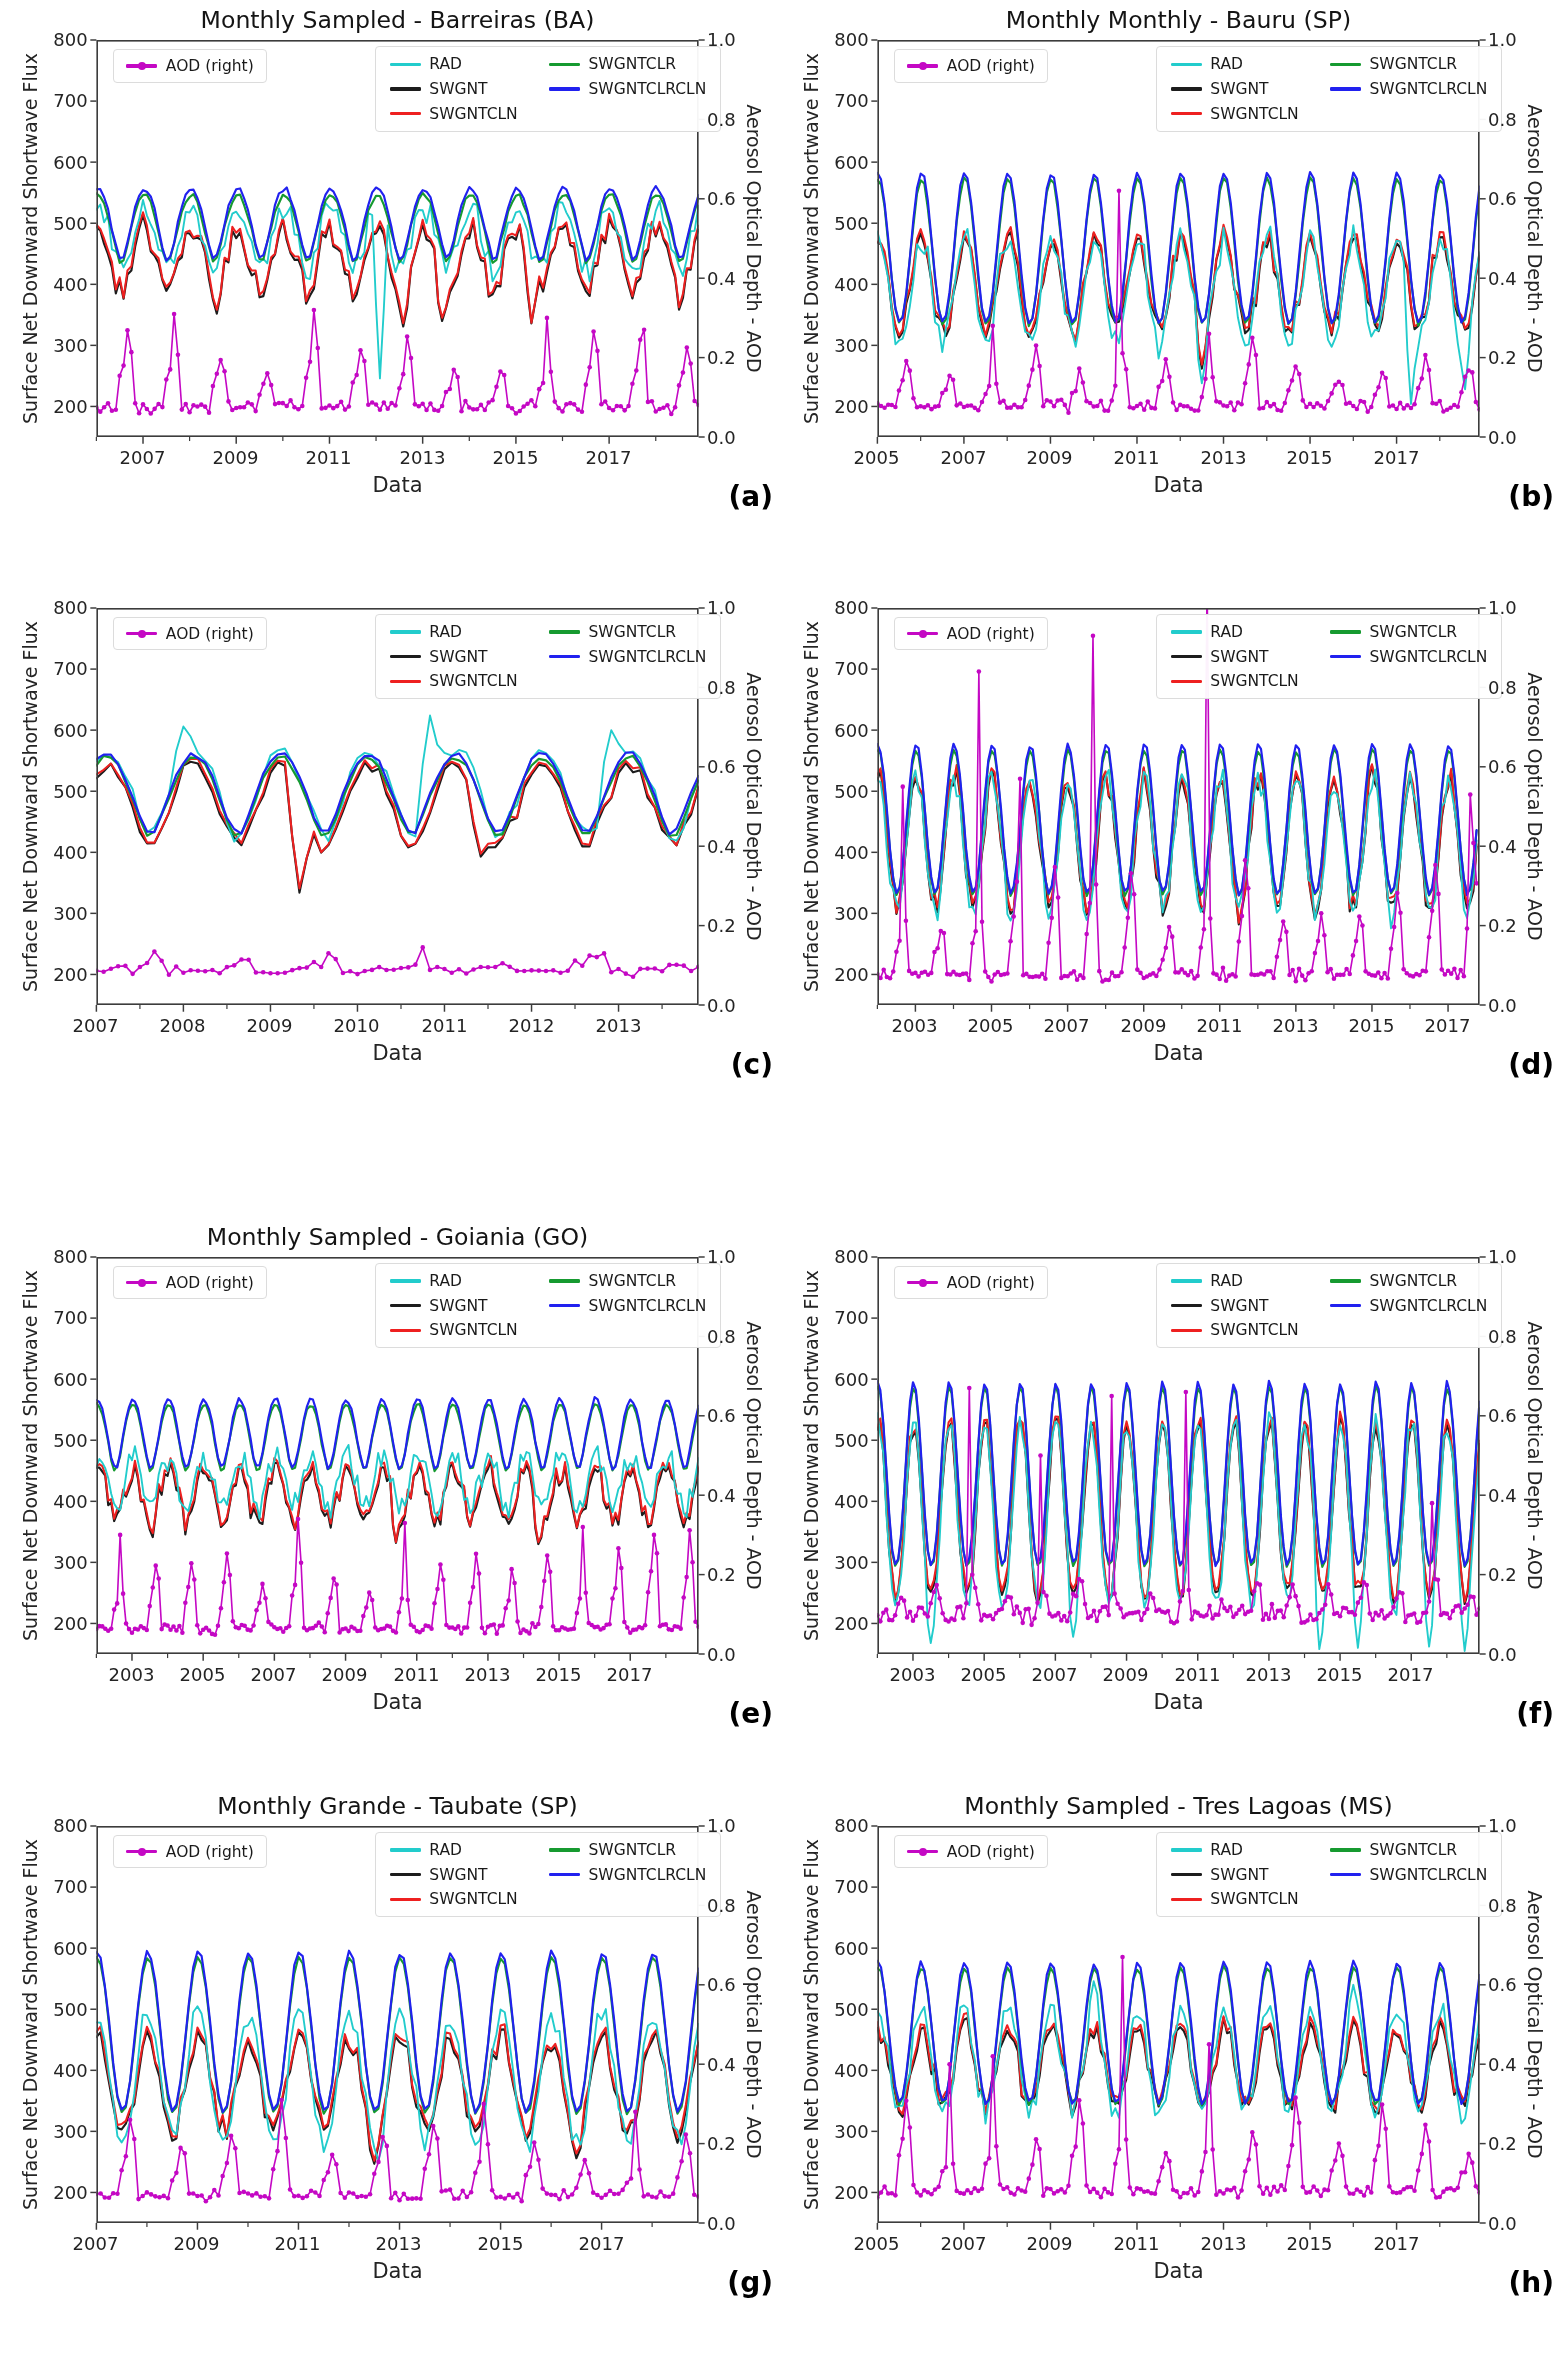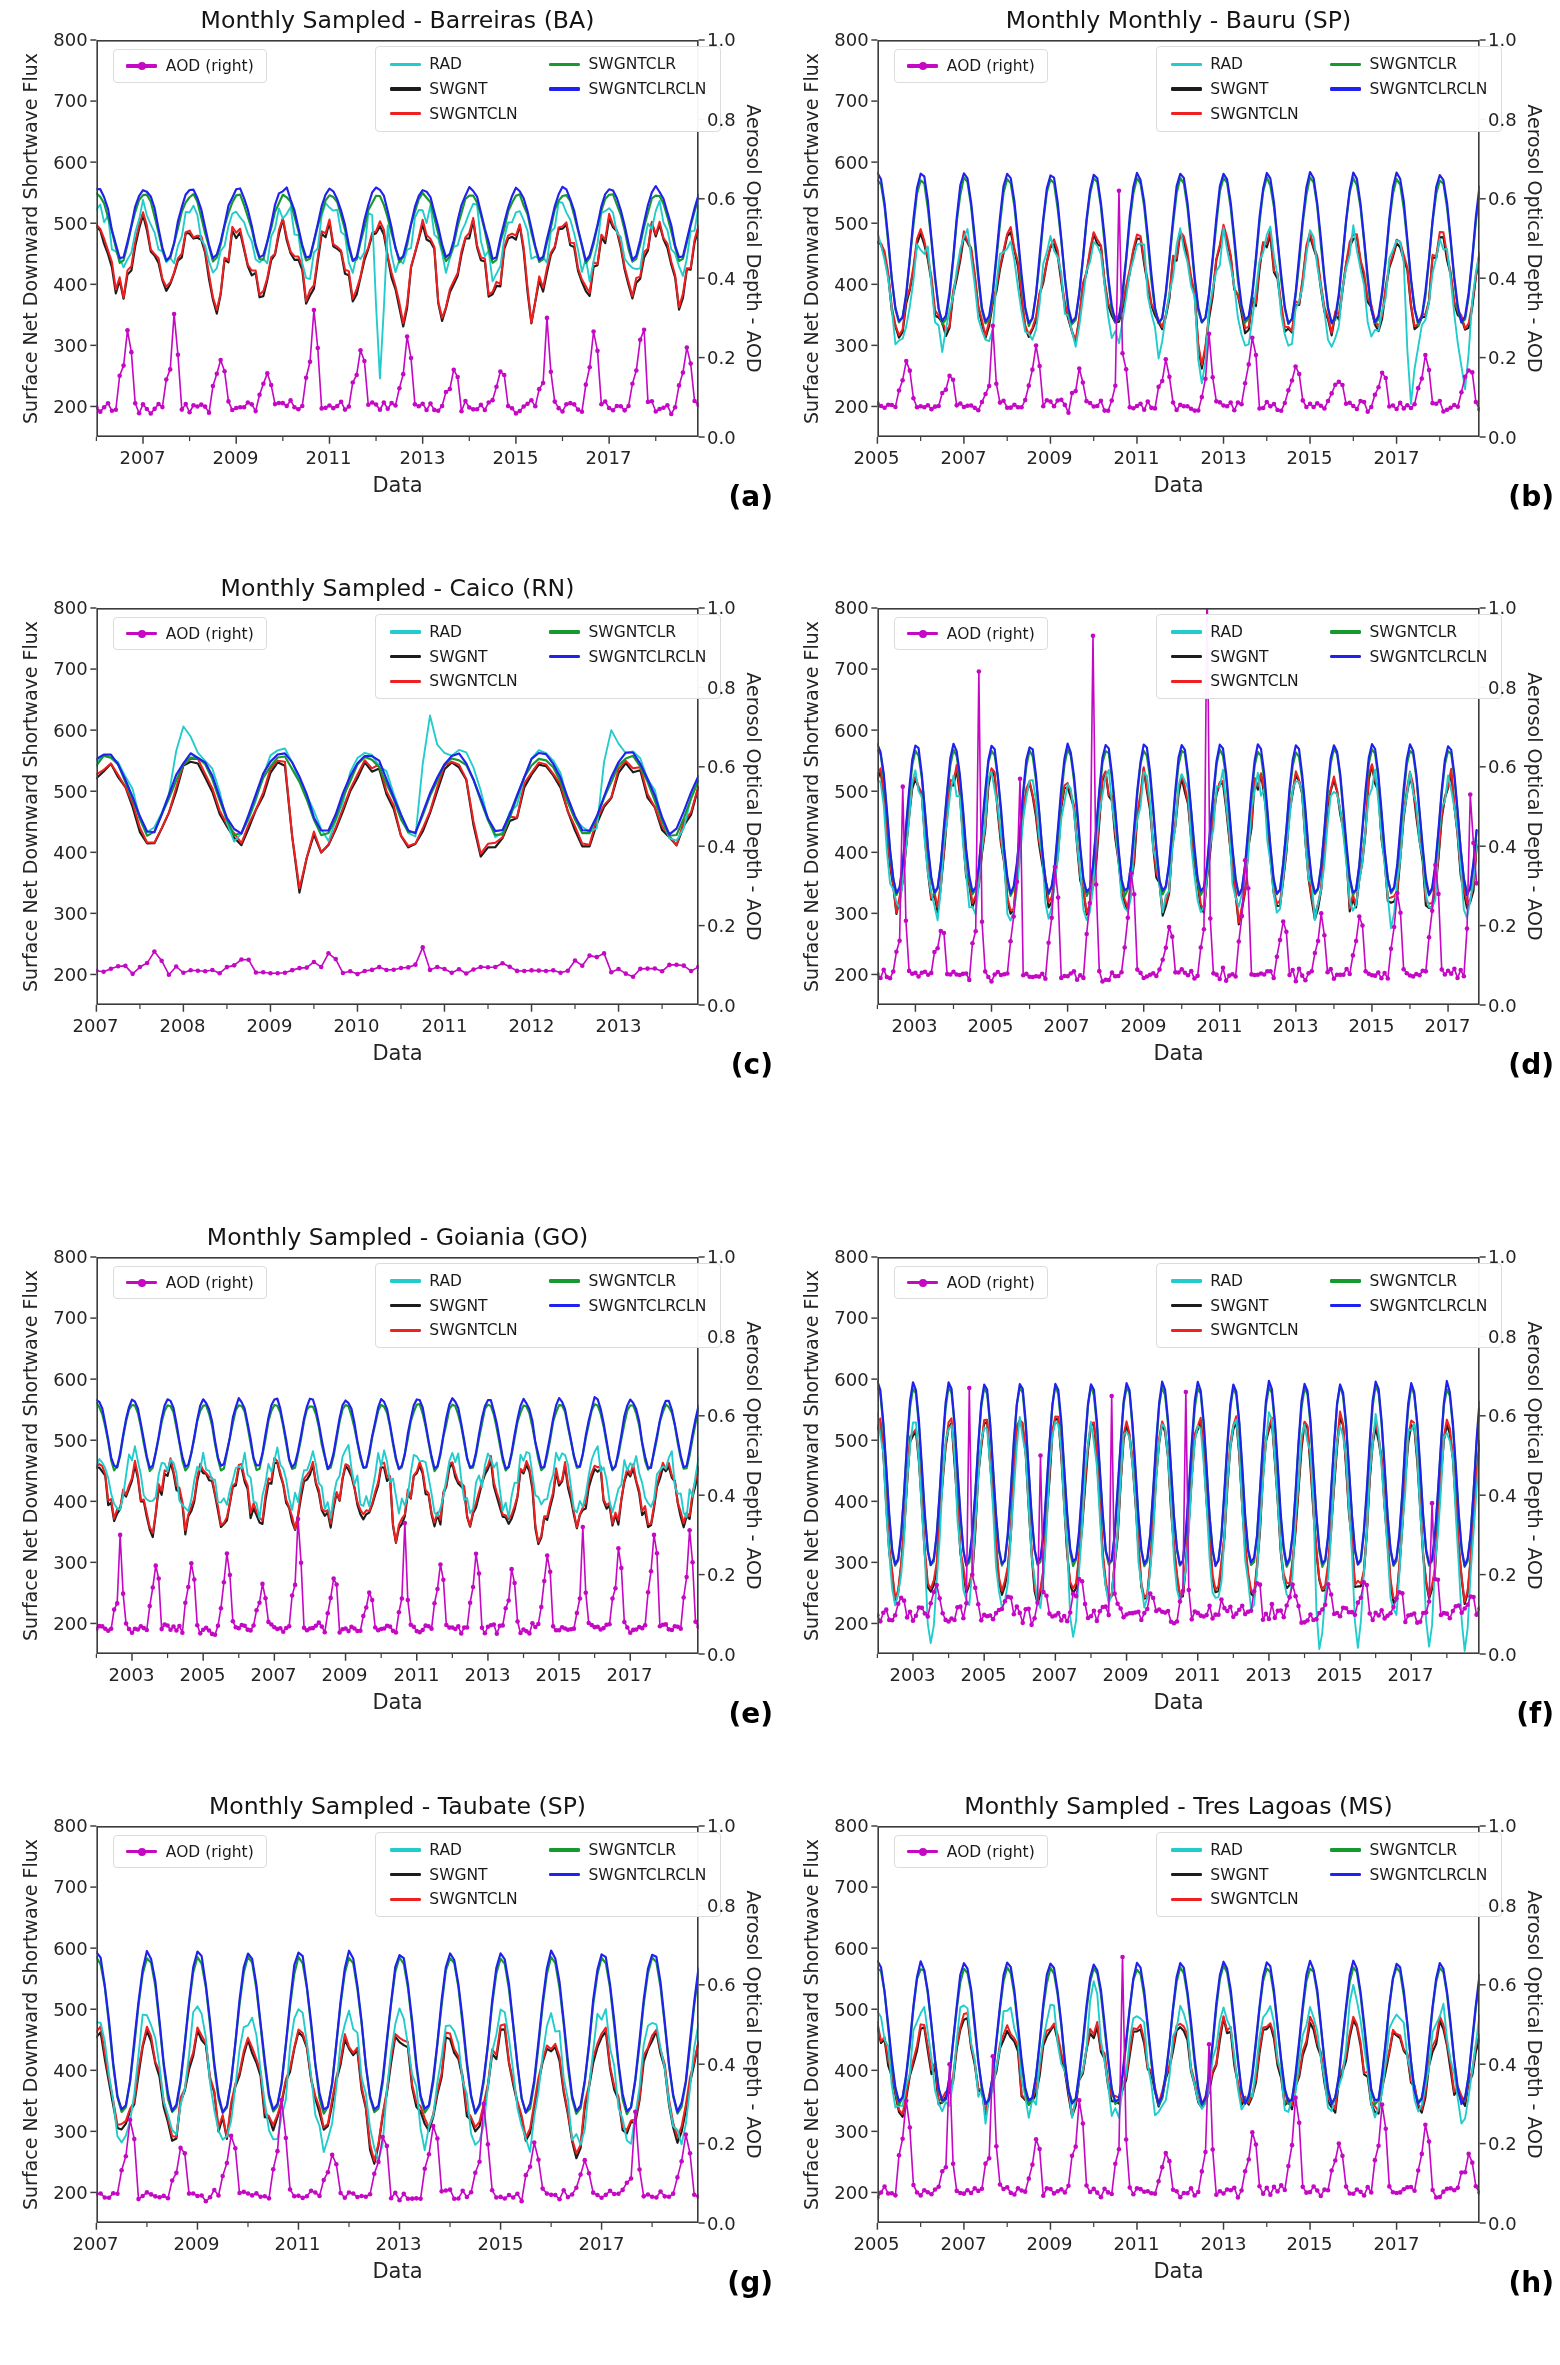--- a/index.html
+++ b/index.html
@@ -562,21 +562,20 @@
       <div class="ytick ytr" style="left: 699px; top: 424px;">0.0</div>
       <div class="xtick" style="left: 47px; top: 444px;">2005</div>
       <div class="xtick" style="left: 134px; top: 444px;">2007</div>
       <div class="xtick" style="left: 220px; top: 444px;">2009</div>
       <div class="xtick" style="left: 307px; top: 444px;">2011</div>
       <div class="xtick" style="left: 394px; top: 444px;">2013</div>
       <div class="xtick" style="left: 480px; top: 444px;">2015</div>
       <div class="xtick" style="left: 567px; top: 444px;">2017</div>
     </div>
     <div class="panel" style="left: 8px; top: 571px;">
-    <div class="title">Monthly Sampled - Caico (RN)</div>
     <div class="ylabel-left">Surface Net Downward Shortwave Flux</div>
     <div class="ylabel-right">Aerosol Optical Depth - AOD</div>
     <svg class="plot" width="603" height="397" viewBox="0 0 895 590">
         <defs>
           <clipPath id="cp2">
             <rect x="0" y="0" width="895" height="590"></rect>
           </clipPath>
         </defs>
         <g clip-path="url(#cp2)">
           <polyline points="0.0,253.1 10.8,243.0 21.6,231.4 32.3,251.5 43.1,266.0 53.9,295.9 64.7,333.1 75.4,349.8 86.2,349.6 97.0,327.9 107.8,304.4 118.6,272.5 129.3,234.1 140.1,228.6 150.9,231.1 161.7,251.8 172.4,273.3 183.2,306.1 194.0,324.6 204.8,341.4 215.6,352.5 226.3,327.6 237.1,299.9 247.9,279.5 258.7,245.0 269.4,229.3 280.2,234.4 291.0,339.7 301.8,423.0 312.6,371.6 323.3,336.6 334.1,363.4 344.9,352.1 355.7,328.9 366.4,302.1 377.2,272.4 388.0,252.6 398.8,229.5 409.6,243.2 420.3,238.6 431.1,276.8 441.9,298.8 452.7,338.9 463.5,355.7 474.2,350.4 485.0,332.2 495.8,304.9 506.6,271.8 517.3,239.7 528.1,229.4 538.9,236.9 549.7,255.2 560.5,323.0 571.2,369.4 582.0,355.8 592.8,355.5 603.6,341.8 614.3,316.7 625.1,312.0 635.9,266.7 646.7,247.6 657.5,232.7 668.2,235.1 679.0,248.8 689.8,266.9 700.6,302.1 711.3,330.4 722.1,354.3 732.9,354.3 743.7,320.9 754.5,295.6 765.2,282.5 776.0,245.1 786.8,230.5 797.6,244.2 808.3,241.1 819.1,281.8 829.9,296.4 840.7,330.0 851.5,340.7 862.2,352.7 873.0,323.6 883.8,307.1 894.6,266.8" fill="none" stroke="#1c1c1c" stroke-width="3.2" stroke-linejoin="round" stroke-linecap="round"></polyline>
@@ -1677,21 +1676,21 @@
       <div class="xtick" style="left: 83px; top: 444px;">2003</div>
       <div class="xtick" style="left: 154px; top: 444px;">2005</div>
       <div class="xtick" style="left: 225px; top: 444px;">2007</div>
       <div class="xtick" style="left: 296px; top: 444px;">2009</div>
       <div class="xtick" style="left: 368px; top: 444px;">2011</div>
       <div class="xtick" style="left: 439px; top: 444px;">2013</div>
       <div class="xtick" style="left: 510px; top: 444px;">2015</div>
       <div class="xtick" style="left: 581px; top: 444px;">2017</div>
     </div>
     <div class="panel" style="left: 8px; top: 1789px;">
-    <div class="title">Monthly Sampled - Taubate (SP)</div>
+    <div class="title">Monthly Grande - Taubate (SP)</div>
     <div class="ylabel-left">Surface Net Downward Shortwave Flux</div>
     <div class="ylabel-right">Aerosol Optical Depth - AOD</div>
     <svg class="plot" width="603" height="397" viewBox="0 0 895 590">
         <defs>
           <clipPath id="cp6">
             <rect x="0" y="0" width="895" height="590"></rect>
           </clipPath>
         </defs>
         <g clip-path="url(#cp6)">
           <polyline points="0.0,313.8 6.3,306.6 12.5,346.2 18.8,381.2 25.0,415.0 31.3,448.7 37.5,451.0 43.8,442.4 50.1,423.5 56.3,413.6 62.6,370.0 68.8,328.4 75.1,304.2 81.3,319.9 87.6,352.7 93.9,373.0 100.1,418.0 106.4,440.3 112.6,467.7 118.9,464.4 125.1,410.4 131.4,393.4 137.7,361.8 143.9,341.8 150.2,303.7 156.4,318.1 162.7,325.6 168.9,377.4 175.2,396.0 181.5,454.1 187.7,433.0 194.0,465.0 200.2,417.7 206.5,387.3 212.7,370.8 219.0,340.2 225.3,317.8 231.5,337.5 237.8,351.8 244.0,371.6 250.3,432.9 256.5,433.5 262.8,452.5 269.1,432.8 275.3,411.7 281.6,379.6 287.8,365.4 294.1,331.2 300.3,306.2 306.6,312.7 312.8,329.5 319.1,377.0 325.4,405.1 331.6,426.0 337.9,451.2 344.1,445.7 350.4,413.4 356.6,378.5 362.9,354.4 369.2,317.5 375.4,330.9 381.7,340.5 387.9,333.7 394.2,392.5 400.4,419.1 406.7,481.5 413.0,502.0 419.2,474.8 425.5,431.0 431.7,397.3 438.0,352.1 444.2,312.9 450.5,321.2 456.8,325.6 463.0,329.0 469.3,388.8 475.5,417.2 481.8,424.6 488.0,442.6 494.3,453.2 500.6,432.4 506.8,398.7 513.1,373.4 519.3,314.2 525.6,316.4 531.8,337.1 538.1,346.4 544.4,375.8 550.6,431.2 556.9,436.7 563.1,453.9 569.4,446.3 575.6,417.2 581.9,387.3 588.2,338.5 594.4,346.4 600.7,302.6 606.9,302.2 613.2,352.7 619.4,384.0 625.7,411.7 632.0,434.5 638.2,467.7 644.5,456.3 650.7,419.4 657.0,382.4 663.2,350.9 669.5,331.1 675.8,334.9 682.0,328.5 688.3,349.2 694.5,395.9 700.8,428.4 707.0,468.4 713.3,493.8 719.6,478.8 725.8,418.4 732.1,388.6 738.3,352.2 744.6,329.1 750.8,314.1 757.1,305.3 763.4,360.5 769.6,391.9 775.9,406.4 782.1,452.0 788.4,457.0 794.6,439.8 800.9,441.4 807.2,407.8 813.4,350.1 819.7,331.3 825.9,319.1 832.2,305.1 838.4,338.0 844.7,359.7 851.0,414.6 857.2,448.2 863.5,470.8 869.7,454.6 876.0,422.8 882.2,382.1 888.5,353.4 894.7,322.5" fill="none" stroke="#1c1c1c" stroke-width="3.2" stroke-linejoin="round" stroke-linecap="round"></polyline>

